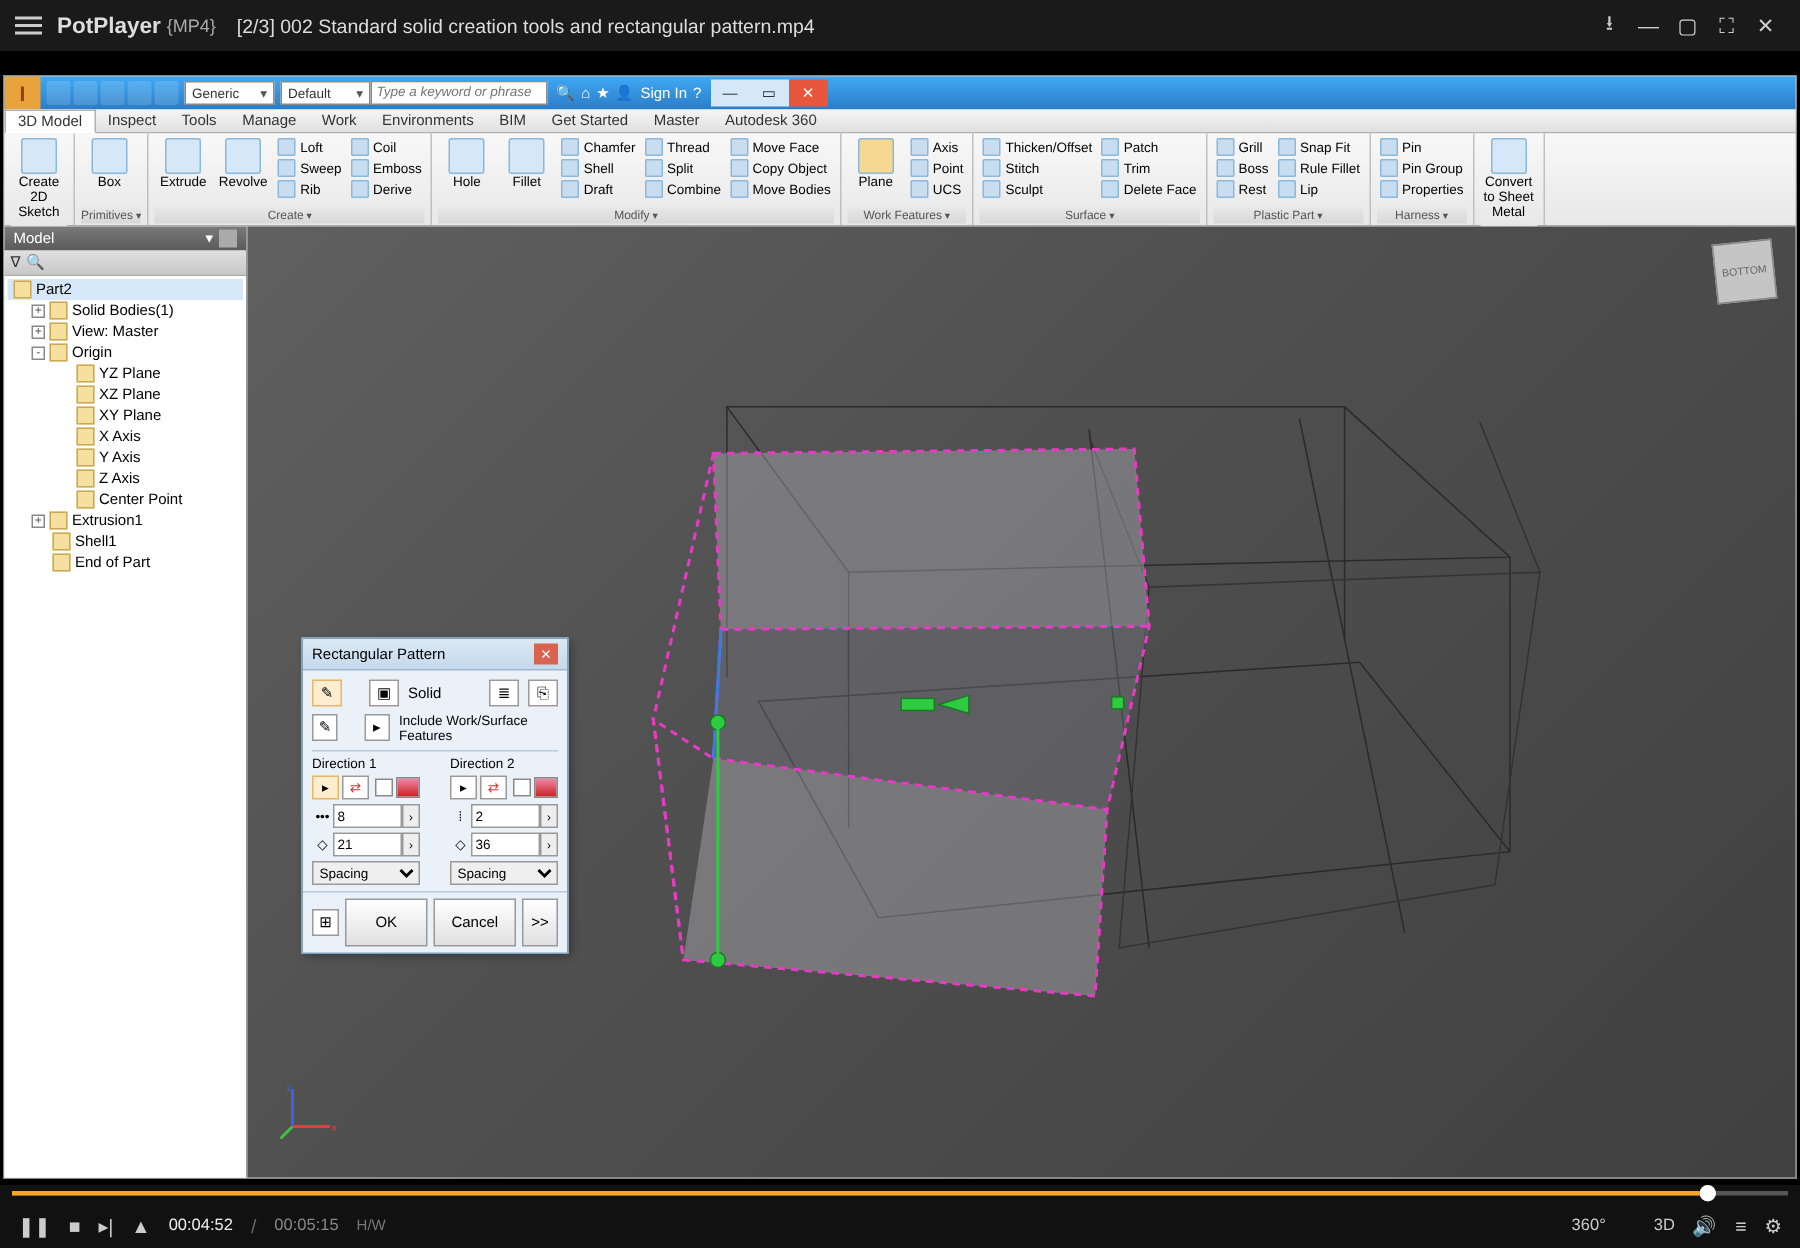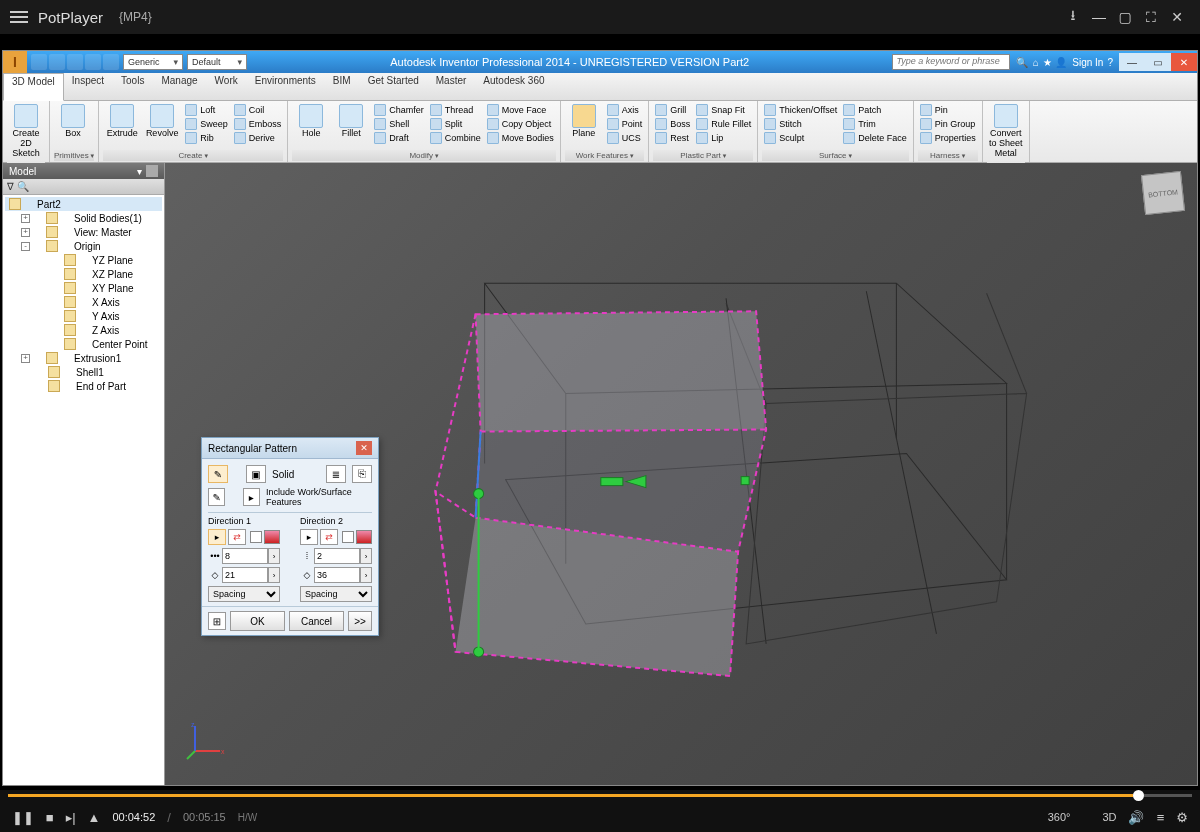--- a/index.html
+++ b/index.html
@@ -2,21 +2,21 @@
 <html><head>
 <meta charset="utf-8">
 <style>
 * { margin:0; padding:0; box-sizing:border-box; font-family:"Segoe UI",Arial,sans-serif; }
 body { background:#000; width:1200px; height:832px; overflow:hidden; position:relative; }
 
 
 .pp-titlebar { height:34px; background:#1a1a1a; color:#ddd; display:flex; align-items:center; padding:0 10px; font-size:15px; }
 .pp-titlebar .hamb { width:18px; margin-right:10px; }
 .pp-titlebar .hamb div { height:2px; background:#ccc; margin:3px 0; }
-.pp-titlebar .pp-name { font-weight:400; margin-right:16px; }
+.pp-titlebar .pp-name { font-weight:700; margin-right:4px; }
 .pp-titlebar .pp-fmt { color:#aaa; font-size:12px; margin-right:14px; }
 .pp-titlebar .pp-file { color:#ddd; font-size:13px; }
 .pp-titlebar .spacer { flex:1; }
 .pp-titlebar .win-btn { width:26px; text-align:center; color:#ccc; cursor:pointer; font-size:14px; }
 
 .pp-content { position:relative; height:756px; background:#000; }
 .inventor-window { position:absolute; left:2px; top:16px; right:2px; bottom:4px; background:#fff; border:1px solid #888; display:flex; flex-direction:column; }
 
 
 .inv-title { height:22px; background:linear-gradient(#3fa9f5,#2b7cc7); display:flex; align-items:center; font-size:10px; color:#fff; }
@@ -31,21 +31,21 @@
 .inv-title .title-icons { display:flex; gap:4px; padding:0 6px; align-items:center; }
 .inv-title .title-icons span { color:#fff; font-size:10px; }
 .inv-title .signin { font-size:10px; }
 .inv-title .win-ctl { display:flex; }
 .inv-title .win-ctl div { width:26px; height:18px; display:flex; align-items:center; justify-content:center; font-size:10px; cursor:pointer; }
 .inv-title .win-min { background:#d4e8f7; color:#333; }
 .inv-title .win-max { background:#d4e8f7; color:#333; }
 .inv-title .win-close { background:#e8573d; color:#fff; }
 
 
-.ribbon-tabs { height:28px; background:linear-gradient(#f5f5f5,#e0e0e0); display:flex; font-size:10px; border-bottom:1px solid #b0b0b0; }
+.ribbon-tabs { height:16px; background:linear-gradient(#f5f5f5,#e0e0e0); display:flex; font-size:10px; border-bottom:1px solid #b0b0b0; }
 .ribbon-tabs .tab { padding:2px 8px; color:#333; cursor:pointer; border-right:1px solid transparent; }
 .ribbon-tabs .tab.active { background:#fff; border:1px solid #b0b0b0; border-bottom:1px solid #fff; margin-bottom:-1px; }
 
 
 .ribbon { height:62px; background:linear-gradient(#f8f8f8,#e8e8e8); display:flex; border-bottom:1px solid #aaa; font-size:9px; }
 .ribbon-panel { border-right:1px solid #c0c0c0; padding:1px 4px; display:flex; flex-direction:column; }
 .ribbon-panel .panel-body { flex:1; display:flex; gap:2px; align-items:flex-start; }
 .ribbon-panel .panel-label { text-align:center; font-size:8px; color:#555; padding:1px 0; background:linear-gradient(#e8e8e8,#d8d8d8); }
 .ribbon-panel .panel-label::after { content:" ▾"; font-size:7px; }
 .big-btn { width:38px; display:flex; flex-direction:column; align-items:center; padding:2px; text-align:center; line-height:1.1; }
@@ -59,21 +59,21 @@
 .logo-area .bug { width:28px; height:28px; background:#9acd32; border-radius:6px; margin-right:6px; }
 
 
 .main-area { flex:1; display:flex; position:relative; }
 .browser { width:162px; background:#f0f0f0; border-right:1px solid #999; display:flex; flex-direction:column; font-size:10px; }
 .browser-hdr { background:linear-gradient(#7a7a7a,#5a5a5a); color:#fff; padding:2px 6px; display:flex; align-items:center; gap:4px; }
 .browser-hdr .sq { width:12px; height:12px; background:#aaa; }
 .browser-tools { background:linear-gradient(#e0e0e0,#c8c8c8); padding:2px 4px; display:flex; gap:4px; border-bottom:1px solid #aaa; }
 .browser-tools span { font-size:10px; color:#333; }
 .tree { flex:1; background:#fff; padding:2px; overflow:auto; }
-.tree-item { padding:1px 0 1px 4px; display:flex; align-items:center; gap:16px; white-space:nowrap; }
+.tree-item { padding:1px 0 1px 4px; display:flex; align-items:center; gap:3px; white-space:nowrap; }
 .tree-item .exp { width:9px; height:9px; border:1px solid #888; display:inline-flex; align-items:center; justify-content:center; font-size:8px; line-height:1; color:#555; }
 .tree-item .tic { width:12px; height:12px; background:#f5e0a0; border:1px solid #caa855; }
 .tree-item.root { background:#d6e8f7; }
 .tree .ind1 { padding-left:16px; }
 .tree .ind2 { padding-left:32px; }
 
 
 .viewport { flex:1; background:linear-gradient(135deg,#606060 0%,#505050 40%,#404040 100%); position:relative; overflow:hidden; }
 .viewport svg { position:absolute; inset:0; }
 .viewcube { position:absolute; top:10px; right:14px; width:40px; height:40px; background:#c5c5c5; transform:rotate(-6deg); border:1px solid #888; font-size:7px; display:flex; align-items:center; justify-content:center; color:#666; }
@@ -97,21 +97,21 @@
 .dlg-col .arrow-btn.sel { background:#fdeecf; border-color:#e8b764; }
 .dlg-col .chk { width:12px; height:12px; border:1px solid #888; background:#fff; }
 .dlg-col .color-sw { width:16px; height:14px; border:1px solid #888; }
 .dlg-col .spin { display:flex; flex:1; }
 .dlg-col .spin .spin-ico { width:14px; height:16px; display:flex; align-items:center; justify-content:center; font-size:9px; }
 .dlg-col .spin input { flex:1; min-width:0; width:30px; border:1px solid #999; font-size:9px; padding:1px 2px; height:16px; }
 .dlg-col .spin .spin-btn { width:12px; height:16px; border:1px solid #999; background:#eee; font-size:8px; display:flex; align-items:center; justify-content:center; cursor:pointer; }
 .dlg-col select { width:100%; font-size:9px; border:1px solid #999; height:16px; }
 .dlg-footer { display:flex; gap:4px; padding:4px 6px; border-top:1px solid #b8cad9; align-items:center; }
 .dlg-footer .expand { width:18px; height:18px; border:1px solid #999; background:#fff; display:flex; align-items:center; justify-content:center; }
-.dlg-footer button { flex:1; height:20px; font-size:10px; border:1px solid #999; background:linear-gradient(#fff,#e0e0e0); cursor:pointer; }
+.dlg-footer button { flex:1; height:32px; font-size:10px; border:1px solid #999; background:linear-gradient(#fff,#e0e0e0); cursor:pointer; }
 .dlg-footer .more-btn { flex:0 0 24px; }
 
 .status-bar { height:16px; background:#f0f0f0; border-top:1px solid #aaa; font-size:9px; color:#444; padding:1px 6px; display:flex; }
 .status-bar .sflex { flex:1; }
 
 
 .pp-seek { height:12px; background:#111; position:relative; padding:4px 8px 0; }
 .pp-seek .track { height:3px; background:#555; position:relative; }
 .pp-seek .prog { position:absolute; left:0; top:0; height:3px; background:#f5a623; width:95%; }
 .pp-seek .thumb { position:absolute; left:95%; top:-4px; width:11px; height:11px; background:#fff; border-radius:50%; }
@@ -127,20 +127,21 @@
 <body>
 
 <div class="pp-titlebar">
   <div class="hamb">
       <div></div>
       <div></div>
       <div></div>
     </div>
   <span class="pp-name">PotPlayer</span>
   <span class="pp-fmt">{MP4}</span>
+  <span class="pp-file">[2/3] 002 Standard solid creation tools and rectangular pattern.mp4</span>
   <div class="spacer"></div>
   <div class="win-btn">⭳</div>
   <div class="win-btn">—</div>
   <div class="win-btn">▢</div>
   <div class="win-btn">⛶</div>
   <div class="win-btn">✕</div>
 </div>
 
 <div class="pp-content">
 <div class="inventor-window">
@@ -150,21 +151,20 @@
     <div class="qat">
       <span></span>
       <span></span>
       <span></span>
       <span></span>
       <span></span>
     </div>
     <div class="combo">Generic</div>
     <div style="width:4px"></div>
     <div class="combo">Default</div>
-    <div class="title-text">Autodesk Inventor Professional 2014 - UNREGISTERED VERSION    Part2</div>
     <div class="search-box"><input placeholder="Type a keyword or phrase" style=""></div>
     <div class="title-icons">
       <span>🔍</span>
       <span>⌂</span>
       <span>★</span>
       <span>👤</span>
       <span class="signin">Sign In</span>
       <span>?</span>
     </div>
     <div class="win-ctl">
@@ -324,20 +324,53 @@
               </div>
         </div>
       </div>
       <div class="panel-label">Work Features</div>
     </div>
     <div class="ribbon-panel">
       <div class="panel-body">
         <div class="sm-col">
           <div class="sm-btn">
                 <div class="ic"></div>
+                <span>Thicken/Offset</span>
+              </div>
+          <div class="sm-btn">
+                <div class="ic"></div>
+                <span>Stitch</span>
+              </div>
+          <div class="sm-btn">
+                <div class="ic"></div>
+                <span>Sculpt</span>
+              </div>
+        </div>
+        <div class="sm-col">
+          <div class="sm-btn">
+                <div class="ic"></div>
+                <span>Patch</span>
+              </div>
+          <div class="sm-btn">
+                <div class="ic"></div>
+                <span>Trim</span>
+              </div>
+          <div class="sm-btn">
+                <div class="ic"></div>
+                <span>Delete Face</span>
+              </div>
+        </div>
+      </div>
+      <div class="panel-label">Surface</div>
+    </div>
+    <div class="ribbon-panel">
+      <div class="panel-body">
+        <div class="sm-col">
+          <div class="sm-btn">
+                <div class="ic"></div>
                 <span>Grill</span>
               </div>
           <div class="sm-btn">
                 <div class="ic"></div>
                 <span>Boss</span>
               </div>
           <div class="sm-btn">
                 <div class="ic"></div>
                 <span>Rest</span>
               </div>
@@ -351,53 +384,20 @@
                 <div class="ic"></div>
                 <span>Rule Fillet</span>
               </div>
           <div class="sm-btn">
                 <div class="ic"></div>
                 <span>Lip</span>
               </div>
         </div>
       </div>
       <div class="panel-label">Plastic Part</div>
-    </div>
-    <div class="ribbon-panel">
-      <div class="panel-body">
-        <div class="sm-col">
-          <div class="sm-btn">
-                <div class="ic"></div>
-                <span>Thicken/Offset</span>
-              </div>
-          <div class="sm-btn">
-                <div class="ic"></div>
-                <span>Stitch</span>
-              </div>
-          <div class="sm-btn">
-                <div class="ic"></div>
-                <span>Sculpt</span>
-              </div>
-        </div>
-        <div class="sm-col">
-          <div class="sm-btn">
-                <div class="ic"></div>
-                <span>Patch</span>
-              </div>
-          <div class="sm-btn">
-                <div class="ic"></div>
-                <span>Trim</span>
-              </div>
-          <div class="sm-btn">
-                <div class="ic"></div>
-                <span>Delete Face</span>
-              </div>
-        </div>
-      </div>
-      <div class="panel-label">Surface</div>
     </div>
     <div class="ribbon-panel">
       <div class="panel-body">
         <div class="sm-col">
           <div class="sm-btn">
                 <div class="ic"></div>
                 <span>Pin</span>
               </div>
           <div class="sm-btn">
                 <div class="ic"></div>

